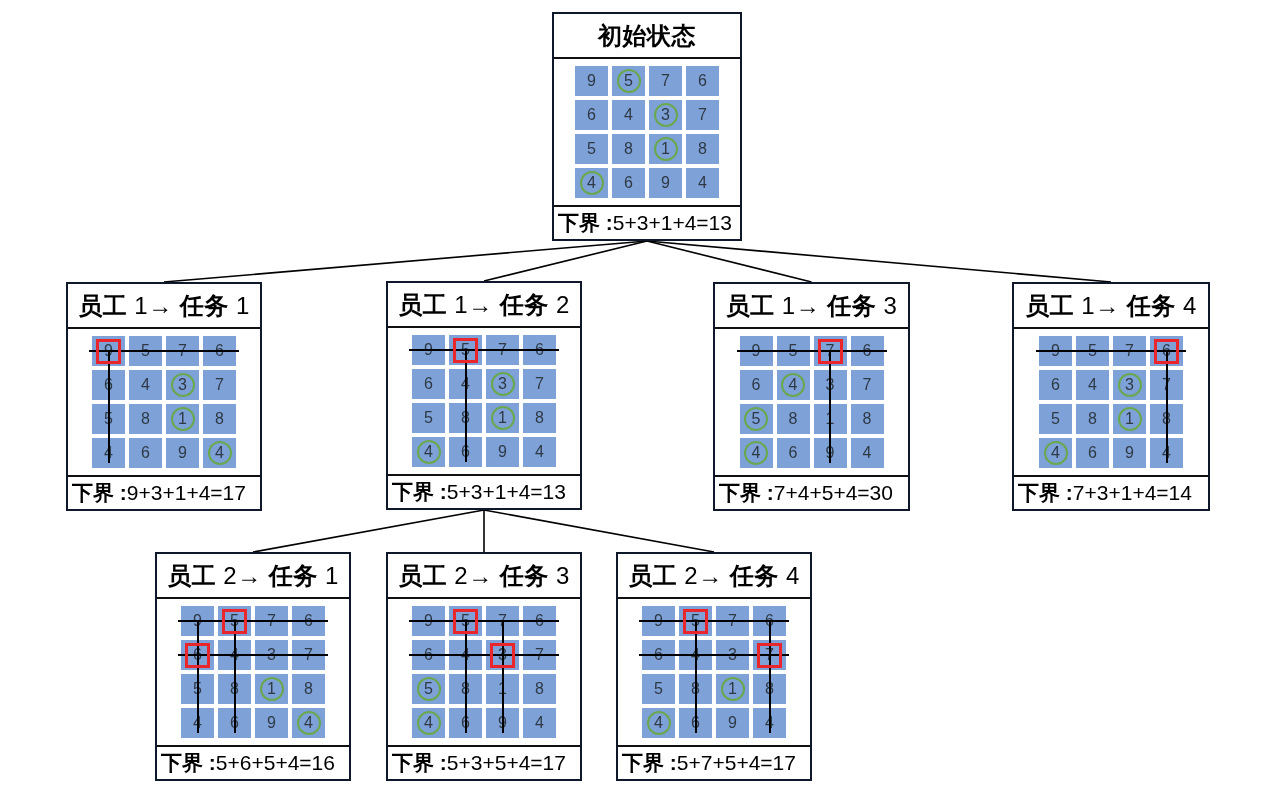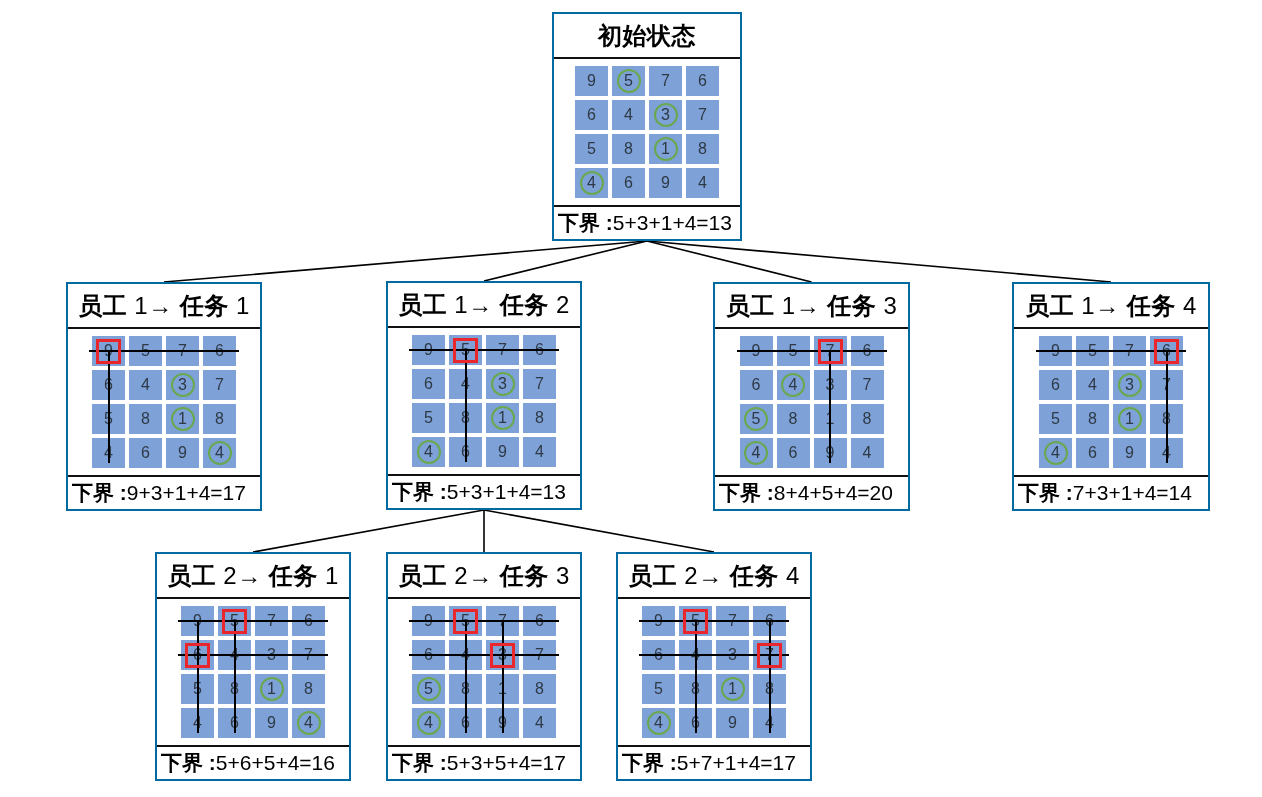--- a/index.html
+++ b/index.html
@@ -1,20 +1,20 @@
 <!DOCTYPE html>
 <html><head>
 <meta charset="utf-8">
 <style>
   html,body{margin:0;padding:0;background:#fff;}
   body{width:1262px;height:797px;position:relative;overflow:hidden;
        font-family:"Liberation Sans","DejaVu Sans",sans-serif;color:#000;}
   #canvas{position:absolute;left:0;top:0;width:1262px;height:797px;}
   #edges{position:absolute;left:0;top:0;pointer-events:none;}
-  .node{position:absolute;background:#fff;border:2px solid #0369a1;box-sizing:content-box;}
+  .node{position:absolute;background:#fff;border:2px solid #0f172a;box-sizing:content-box;}
   .node-title{height:43px;border-bottom:2px solid #111;display:flex;align-items:center;
               justify-content:center;font-size:24px;white-space:pre;letter-spacing:.5px;}
   .node-title .b{font-weight:bold;}
   .matwrap{height:146px;border-bottom:2px solid #111;display:flex;align-items:center;justify-content:center;}
   .matrix{position:relative;width:144px;height:132px;}
   .cell{position:absolute;width:33px;height:30px;display:flex;align-items:center;
         justify-content:center;font-size:16px;color:#2e3944;}
   .hline{position:absolute;left:-3px;width:150px;height:2px;background:#000;z-index:3;}
   .vline{position:absolute;width:2px;background:#000;z-index:3;}
   .sq{position:absolute;width:19px;height:19px;border:3px solid #e8262c;z-index:4;}
@@ -144,21 +144,21 @@
           <div class="cell" style="left: 74px; top: 102px; background: rgb(126, 161, 216);">9</div>
           <div class="cell" style="left: 111px; top: 102px; background: rgb(126, 161, 216);">4</div>
           <div class="hline" style="top: 14px; background: rgb(0, 0, 0);"></div>
           <div class="vline" style="left: 89.5px; top: 15px; height: 112px; background: rgb(0, 0, 0);"></div>
           <div class="sq" style="left: 78px; top: 2.5px; border-color: rgb(232, 38, 44);"></div>
           <div class="circ" style="left: 41.5px; top: 37px; border-color: rgb(106, 168, 79);"></div>
           <div class="circ" style="left: 4.5px; top: 71px; border-color: rgb(106, 168, 79);"></div>
           <div class="circ" style="left: 4.5px; top: 105px; border-color: rgb(106, 168, 79);"></div>
         </div>
       </div>
-      <footer class="node-bound"><span class="b">下界 :</span><span class="n">8+4+5+4=20</span></footer>
+      <footer class="node-bound"><span class="b">下界 :</span><span class="n">7+4+5+4=30</span></footer>
     </article>
   <article class="node" style="left:1012px;top:282px;width:194px">
       <header class="node-title"><span class="b">员工</span><span class="n"> 1→ </span><span class="b">任务</span><span class="n"> 4</span></header>
       <div class="matwrap">
         <div class="matrix">
           <div class="cell" style="left: 0px; top: 0px; background: rgb(126, 161, 216);">9</div>
           <div class="cell" style="left: 37px; top: 0px; background: rgb(126, 161, 216);">5</div>
           <div class="cell" style="left: 74px; top: 0px; background: rgb(126, 161, 216);">7</div>
           <div class="cell" style="left: 111px; top: 0px; background: rgb(126, 161, 216);">6</div>
           <div class="cell" style="left: 0px; top: 34px; background: rgb(126, 161, 216);">6</div>
@@ -270,15 +270,15 @@
           <div class="hline" style="top: 14px; background: rgb(0, 0, 0);"></div>
           <div class="hline" style="top: 48px; background: rgb(0, 0, 0);"></div>
           <div class="vline" style="left: 52.5px; top: 15px; height: 112px; background: rgb(0, 0, 0);"></div>
           <div class="vline" style="left: 126.5px; top: 15px; height: 112px; background: rgb(0, 0, 0);"></div>
           <div class="sq" style="left: 41px; top: 2.5px; border-color: rgb(232, 38, 44);"></div>
           <div class="sq" style="left: 115px; top: 36.5px; border-color: rgb(232, 38, 44);"></div>
           <div class="circ" style="left: 78.5px; top: 71px; border-color: rgb(106, 168, 79);"></div>
           <div class="circ" style="left: 4.5px; top: 105px; border-color: rgb(106, 168, 79);"></div>
         </div>
       </div>
-      <footer class="node-bound"><span class="b">下界 :</span><span class="n">5+7+1+4=17</span></footer>
+      <footer class="node-bound"><span class="b">下界 :</span><span class="n">5+7+5+4=17</span></footer>
     </article>
 </div>
 
 </body></html>

